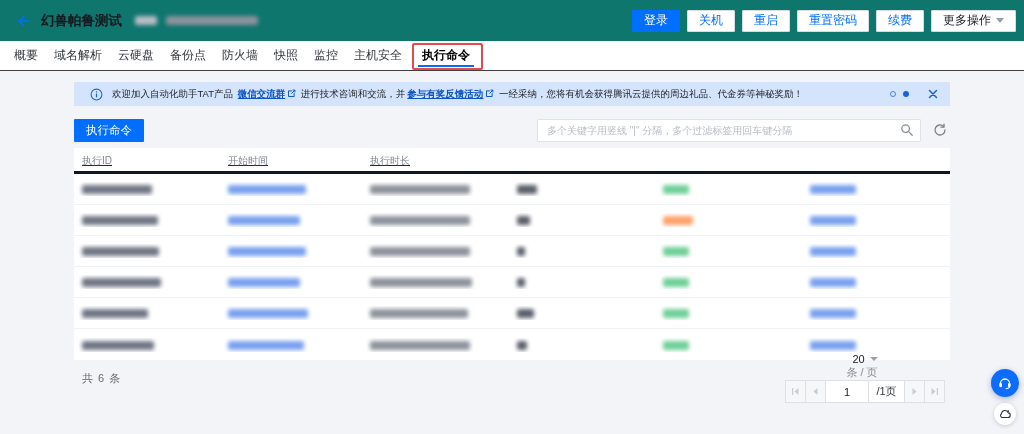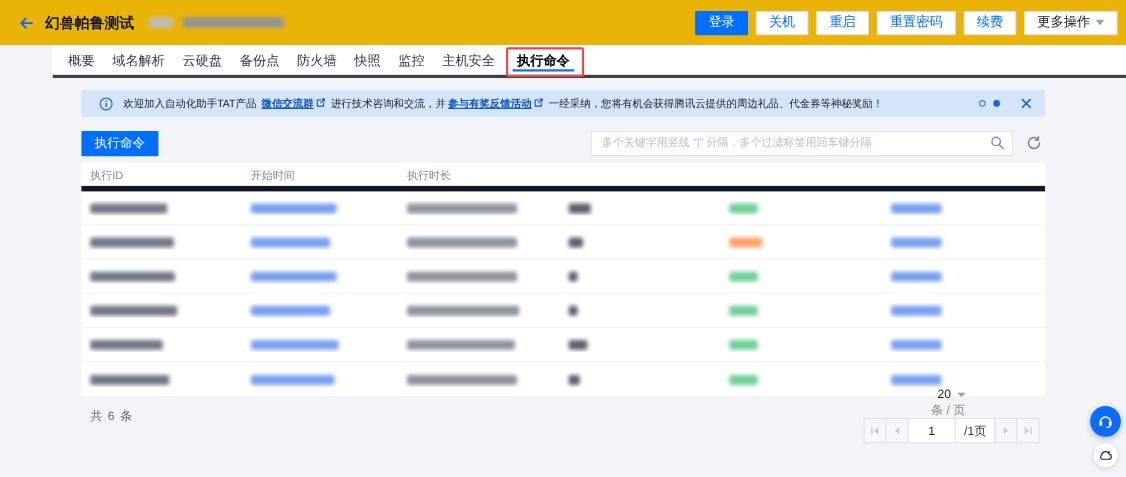--- a/index.html
+++ b/index.html
@@ -4,37 +4,37 @@
 <style>
   * { margin:0; padding:0; box-sizing:border-box; }
   html,body { width:1024px; height:434px; }
   body {
     position:relative; overflow:hidden;
     background:#f3f4f7;
     font-family:"Liberation Sans","DejaVu Sans",sans-serif;
     font-size:12px; color:#262a30;
   }
   
-  .top-header { position:absolute; top:0; left:0; right:0; height:41px; background:#eab308;
+  .top-header { position:absolute; top:0; left:0; right:0; height:41px; background:#0f766e;
     display:flex; align-items:center; }
   .back-btn { width:16px; height:16px; margin-left:16px; cursor:pointer; display:flex; align-items:center; justify-content:center; }
   .page-title { margin-left:9px; font-size:13.5px; font-weight:bold; color:#16181d; }
   .title-redacts { display:flex; align-items:center; gap:9px; margin-left:13px; }
   .rd { display:inline-block; height:9px; border-radius:2px; filter:blur(2px); vertical-align:middle; }
   .header-actions { margin-left:auto; margin-right:8px; display:flex; align-items:center; gap:7px; }
   .hbtn { height:22px; padding:0 11px; font-size:12px; border:1px solid #d8dce3; background:#fff;
     color:#006eff; border-radius:1px; cursor:pointer; display:flex; align-items:center; gap:5px;
     font-family:inherit; }
   .hbtn.primary { background:#006eff; border-color:#006eff; color:#fff; }
   .hbtn.more { color:#181b22;text-align:center; }
   .caret { width:0; height:0; border-left:4px solid transparent; border-right:4px solid transparent;
     border-top:5px solid #97a0ad; display:inline-block; }
   
   .tab-bar { position:absolute; top:41px; left:0; right:0; height:30px; background:#fff;
-    border-bottom:3px solid #404040; display:flex; align-items:stretch; padding-left:14px;margin-left:48px; }
+    border-bottom:1px solid #404040; display:flex; align-items:stretch; padding-left:14px; }
   .tabs { display:flex; gap:16px; }
   .tab { position:relative; line-height:28px; color:#33373d; cursor:pointer; padding:0 0; }
   .tab-active { font-weight:bold; color:#000; padding:0 4px; }
   .tab-active::after { content:""; position:absolute; left:0; right:0; bottom:3px; height:2px; background:#006eff; }
   .annotation-box { position:absolute; left:412px; top:2px; width:71px; height:27px;
     border:2px solid #e5484d; border-radius:2px; pointer-events:none; }
   
   .content { position:absolute; top:71px; left:0; right:0; bottom:0; background:#f3f4f7; }
   
   .banner { position:absolute; left:74px; top:11px; width:876px; height:24px; background:#d4e4fc;
@@ -56,21 +56,21 @@
   .search-wrap { margin-left:auto; position:relative; width:384px; height:23px; }
   .search-input { width:100%; height:100%; border:1px solid #e0e2e8; border-radius:1px; background:#fff;
     font-size:10px; padding:0 26px 0 9px; color:#333; font-family:inherit; }
   .search-input::placeholder { color:#b8bcc4; }
   .search-ic { position:absolute; right:7px; top:4px; cursor:pointer; }
   .refresh-btn { margin-left:9px; width:20px; height:20px; border:none; background:transparent; cursor:pointer;
     display:flex; align-items:center; justify-content:center; }
   
   .table { position:absolute; left:74px; top:77px; width:876px; background:#fff; }
   .t-head, .t-row { display:grid; grid-template-columns:146px 142px 147px 146px 147px 148px; }
-  .t-head { height:26px; border-bottom:5px solid #0f172a; }
+  .t-head { height:26px; border-bottom:3px solid #0f172a;text-decoration:underline; }
   .t-head .cell { font-size:10px; color:#808695; line-height:26px; }
   .cell { padding-left:8px; overflow:hidden; }
   .t-row { height:31px; border-bottom:1px solid #f0f2f5; align-items:center; }
   .t-row:last-child { border-bottom:none; }
   .t-row .rd { height:9px; }
   
   .list-footer { position:absolute; left:74px; top:295px; width:876px; height:24px;
     display:flex; align-items:center; font-size:11px; color:#646a73; }
   .total-count { padding-left:8px; letter-spacing:1px; }
   .pager { margin-left:auto; display:flex; align-items:center; margin-right:5px;flex-direction:column; }

